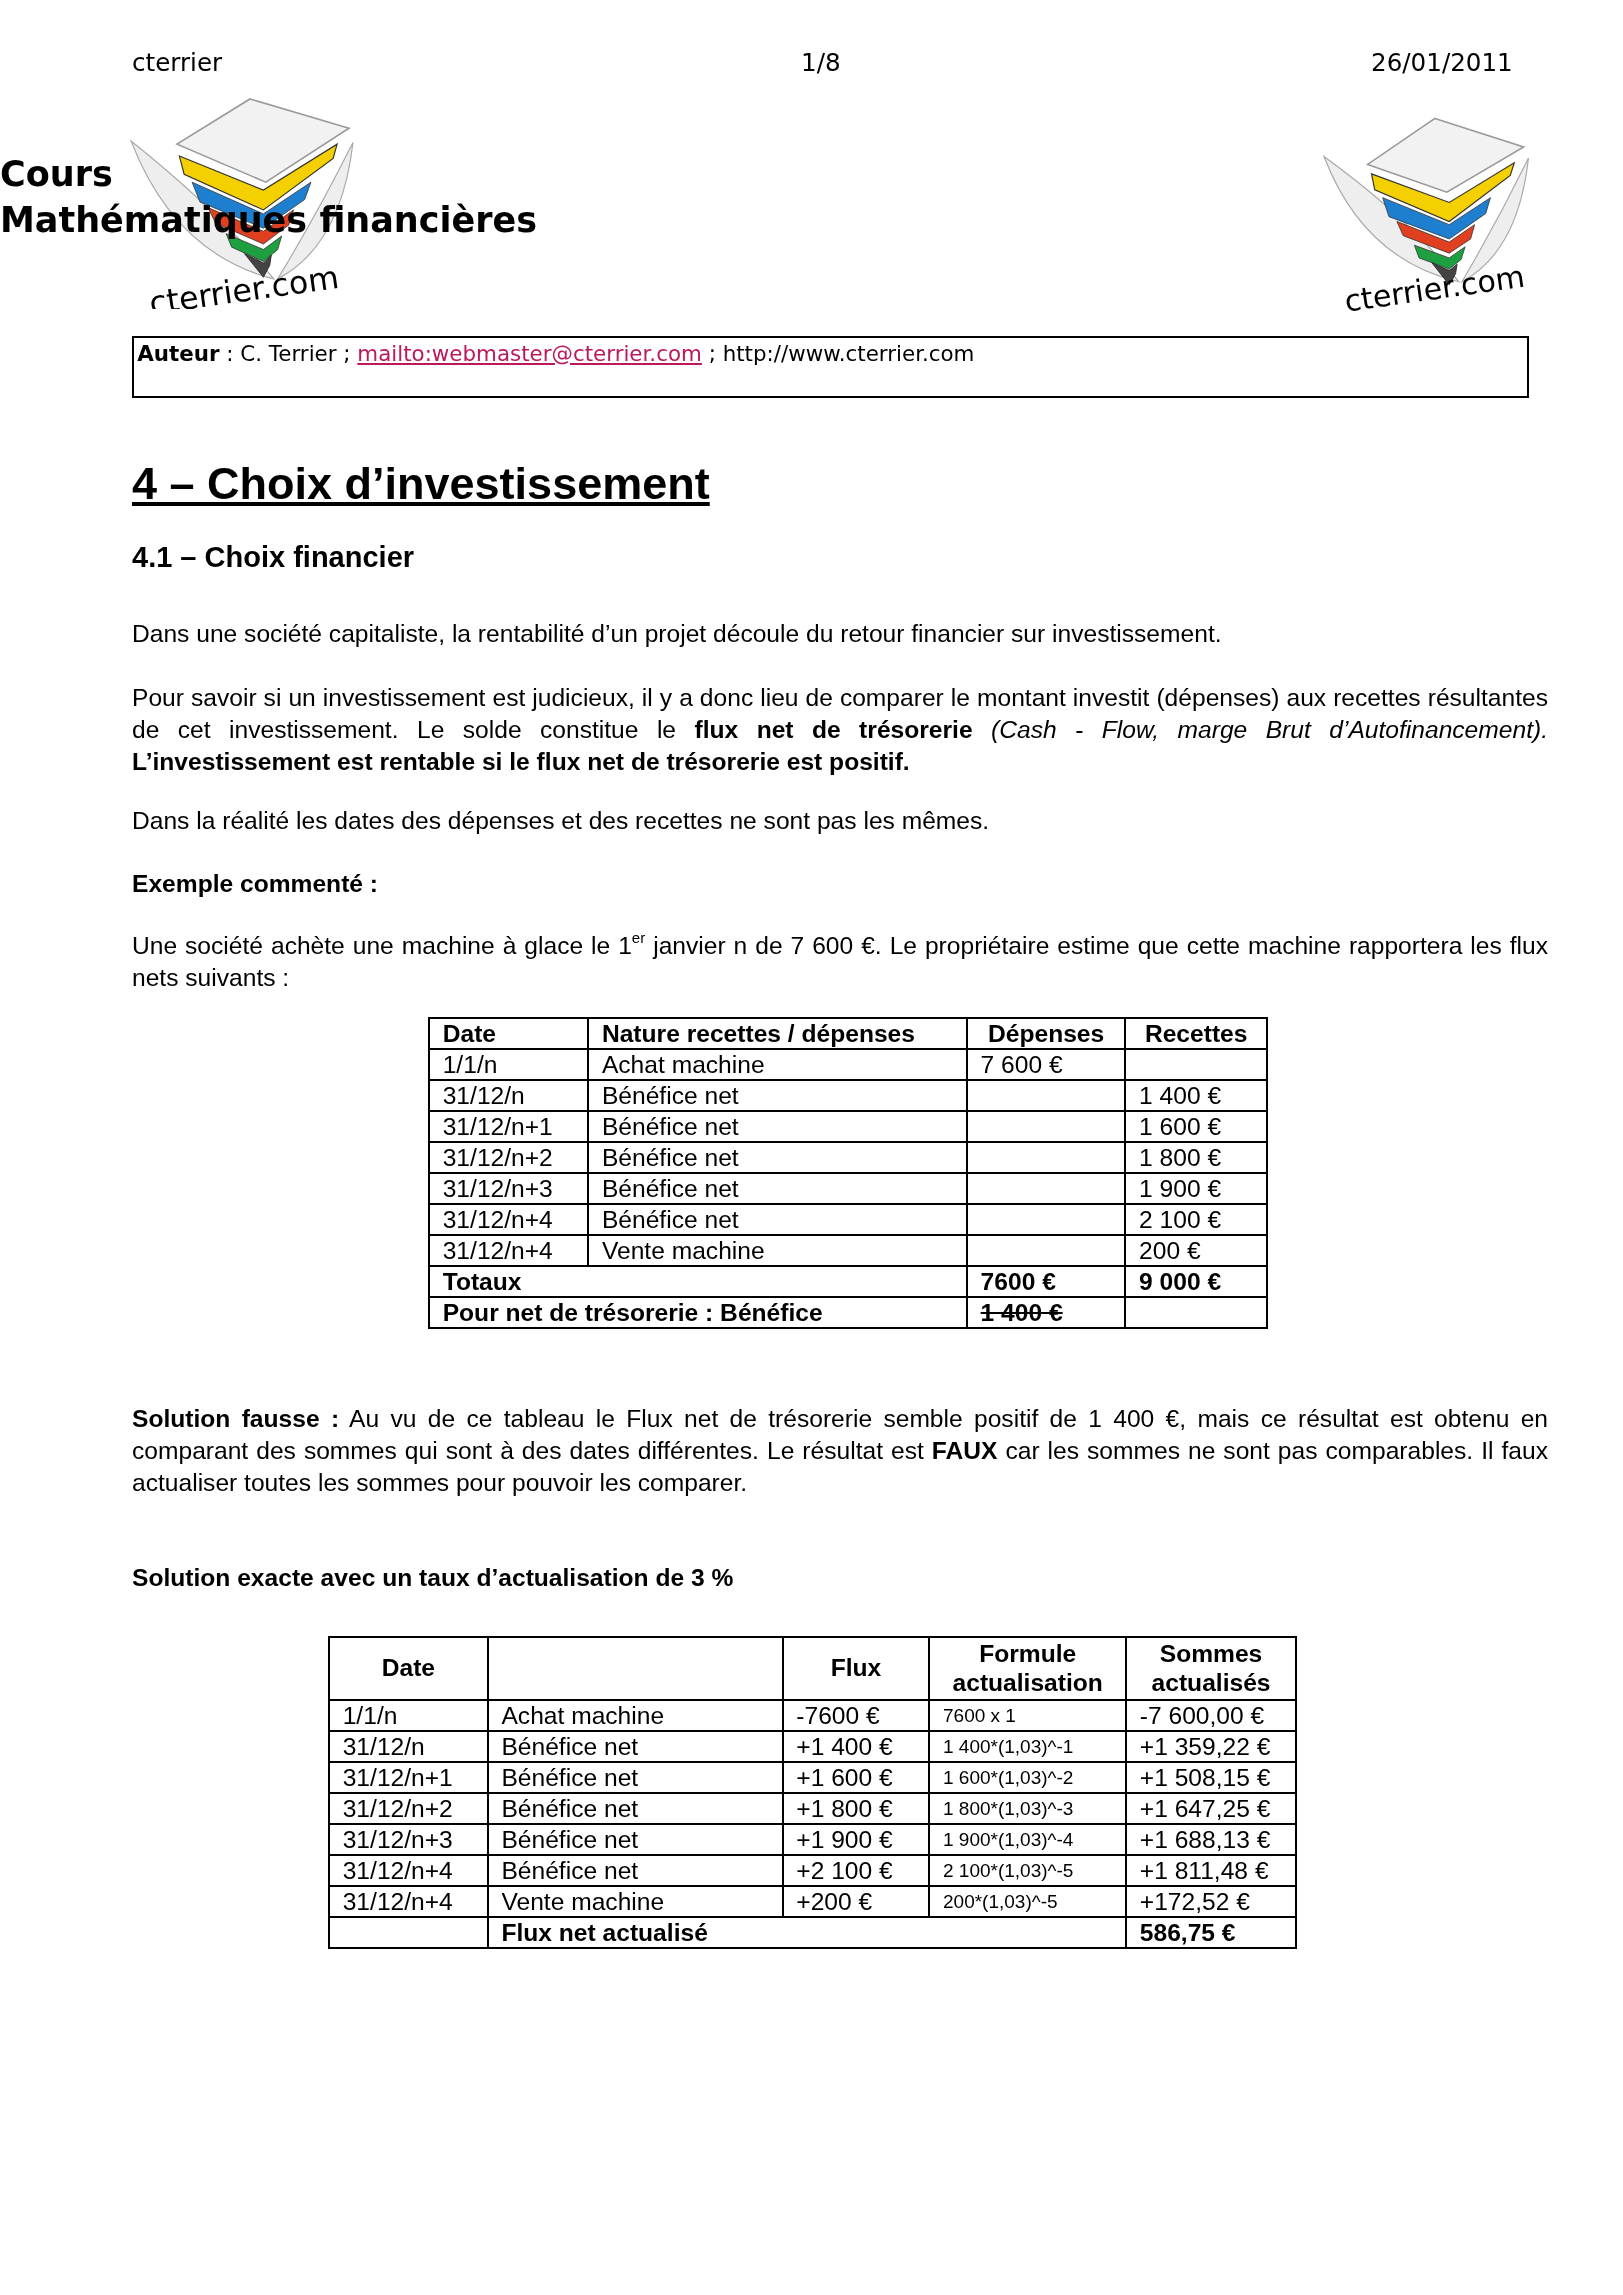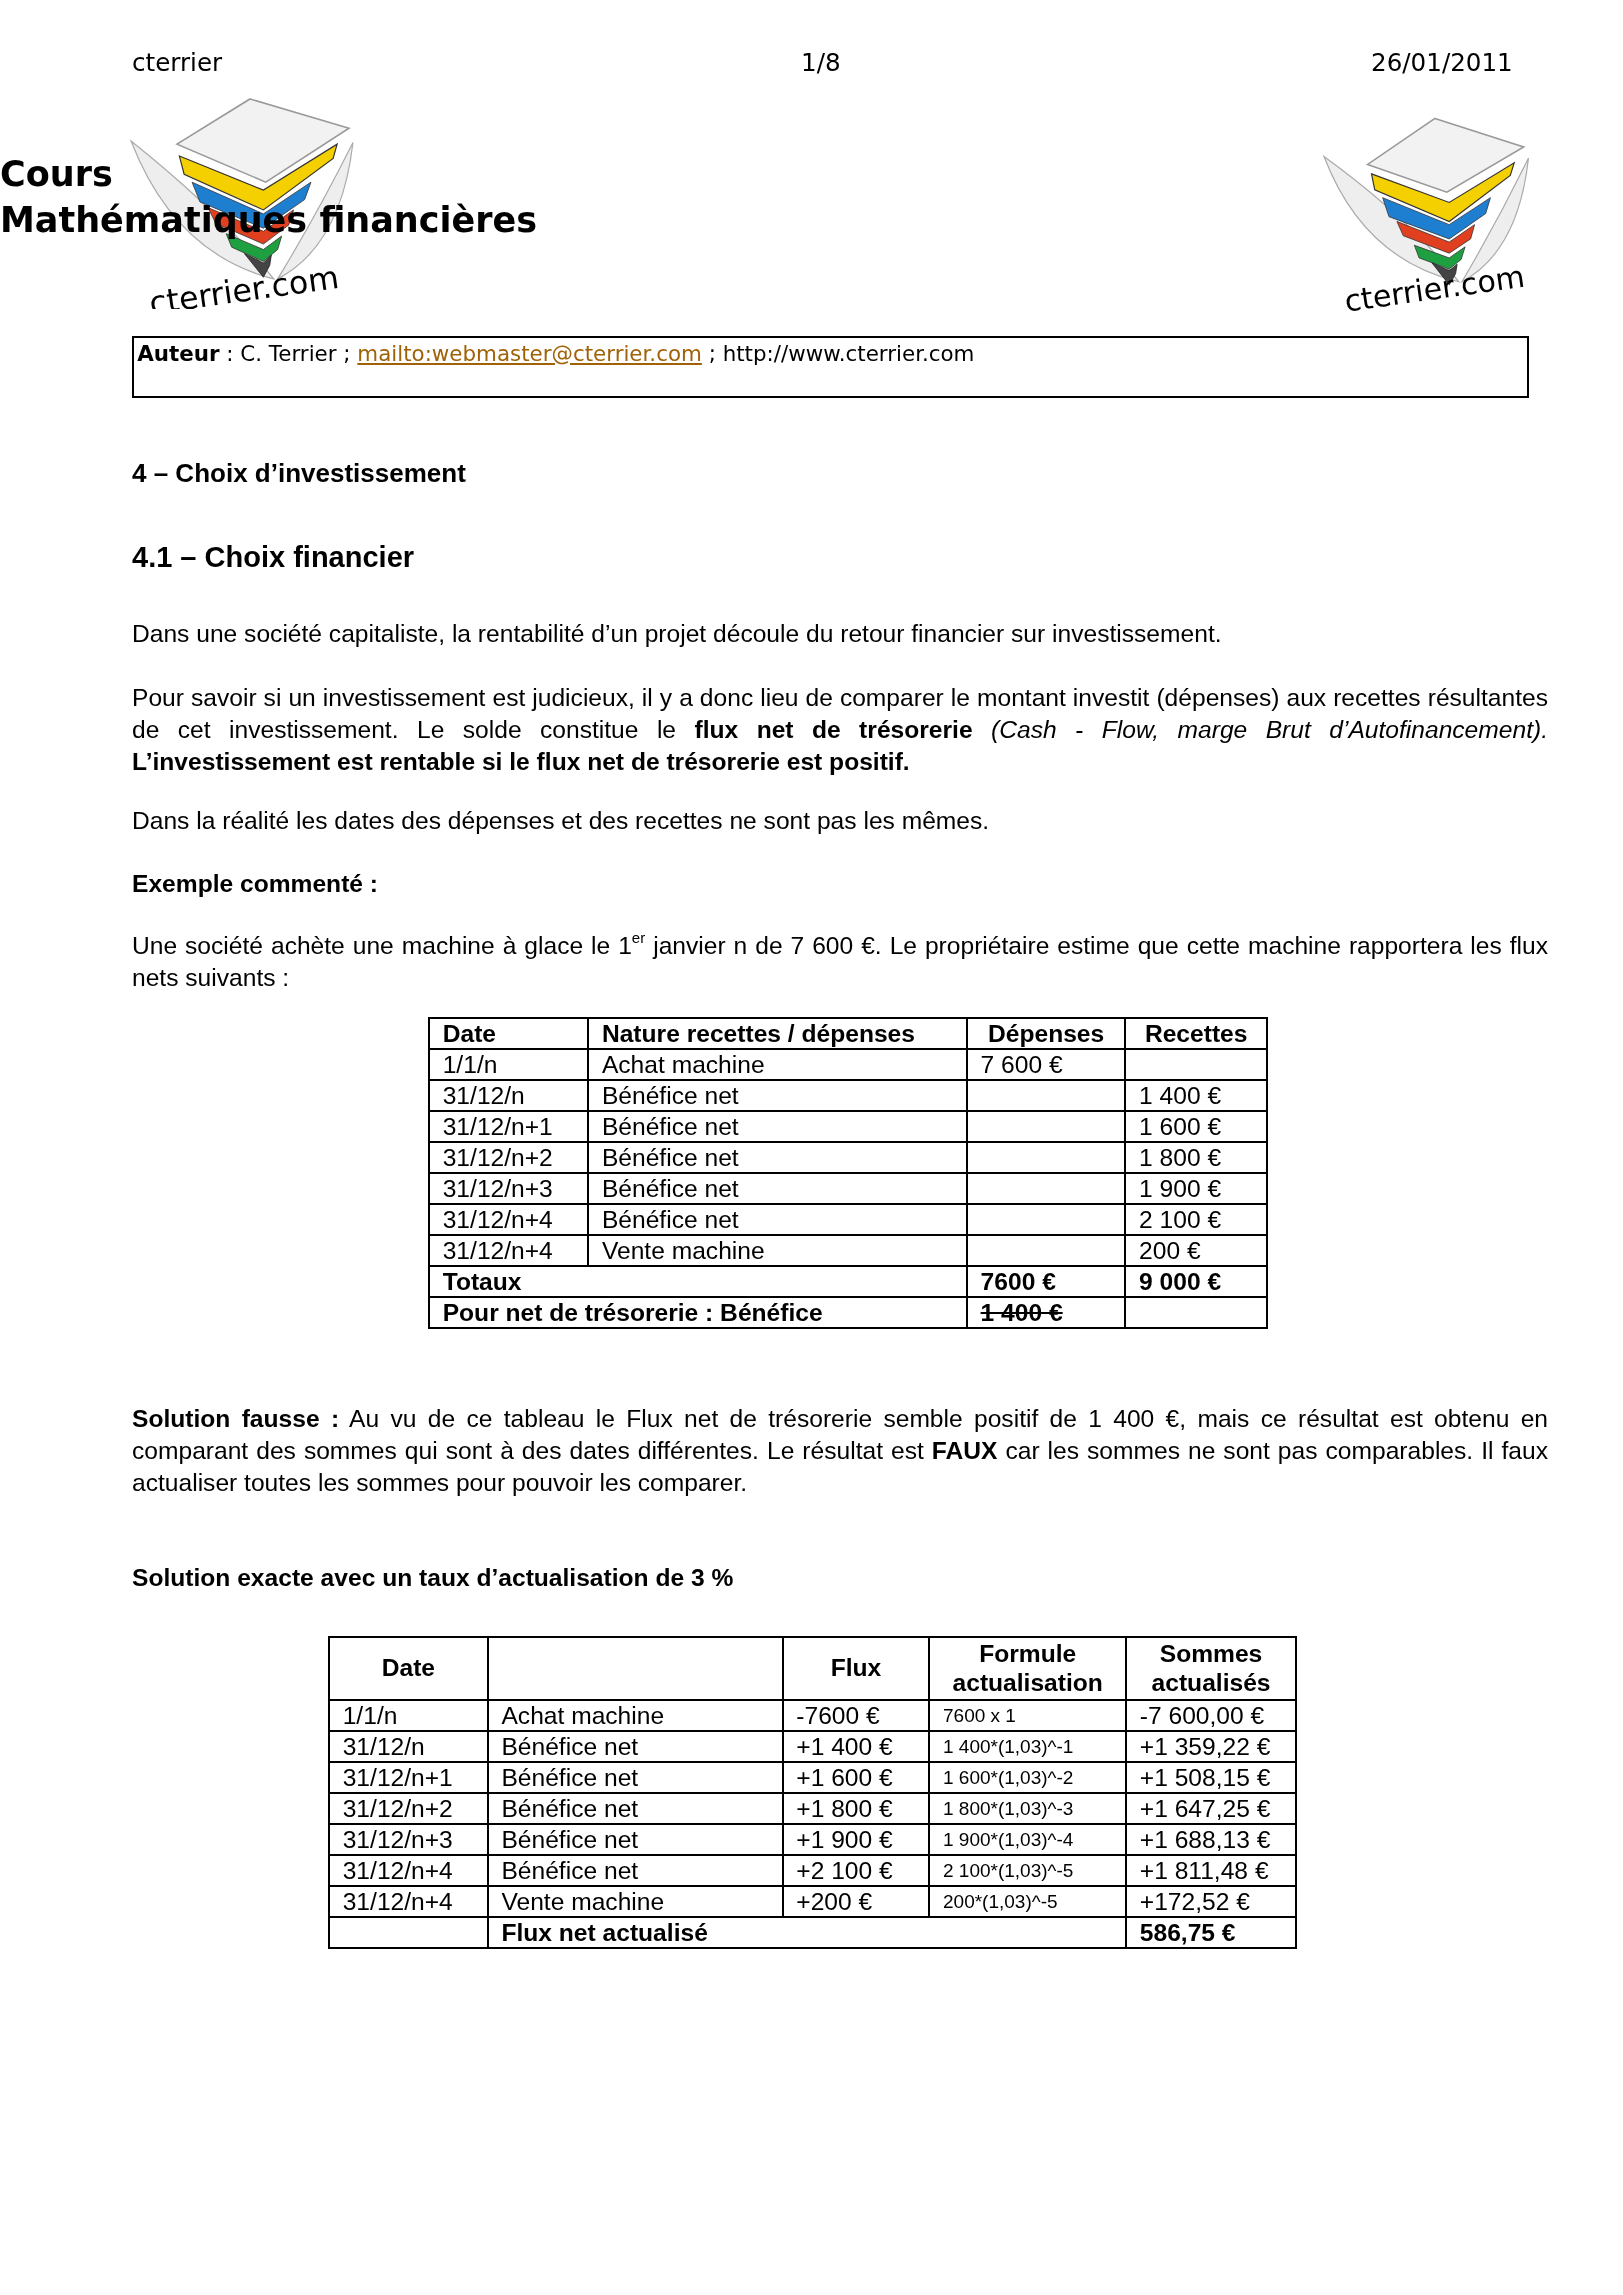--- a/index.html
+++ b/index.html
@@ -2,22 +2,22 @@
 <html style="font-size:12.7px"><head>
   <meta charset="utf-8">
   <style>
     html, body { margin: 0; padding: 0; background: #ffffff; }
     body { width: 1623px; height: 2295px; position: relative; overflow: hidden; color: #000; }
     .abs { position: absolute; }
     .hdr { font-family: "DejaVu Sans", sans-serif; font-size: 24.6px; top: 48px; }
     .title { left: 0; width: 1623px; text-align: left; font-family: "DejaVu Sans", sans-serif; font-weight: bold; font-size: 35px; line-height: 46px; }
     .logo { width: 230px; height: 214px; }
     .infobox { left: 132px; top: 336px; width: 1397px; border: 2px solid #000; padding: 1.6px 3.2px; font-family: "DejaVu Sans", sans-serif; font-size: 21.4px; line-height: 28px; box-sizing: border-box; height: 62px; }
-    .infobox a { color: #a16207; text-decoration: underline; }
-    .h1 { left: 132px; top: 458px; font-family: "Liberation Sans", sans-serif; font-weight: bold; font-size: 26px; }
+    .infobox a { color: #be185d; text-decoration: underline; }
+    .h1 { left: 132px; top: 458px; font-family: "Liberation Sans", sans-serif; font-weight: bold; font-size: 45px; text-decoration: underline; }
     .h2 { left: 132px; top: 541px; font-family: "Liberation Sans", sans-serif; font-weight: bold; font-size: 29px; }
     .p { left: 132px; width: 1416px; font-family: "Liberation Sans", sans-serif; font-size: 24.6px; line-height: 32px; text-align: justify; }
     .p b { font-weight: bold; }
     .p i { font-style: italic; }
     sup { font-size: 15px; vertical-align: 11px; line-height: 0; }
     table { border-collapse: collapse; font-family: "Liberation Sans", sans-serif; font-size: 24.6px; position: absolute; border-radius: 22px; }
     td, th { border: 2px solid #000; padding: 0 12.7px; height: 29px; line-height: 29px; white-space: nowrap; }
     th { font-weight: bold; }
     .r { text-align: left; }
     .c { text-align: center; }

